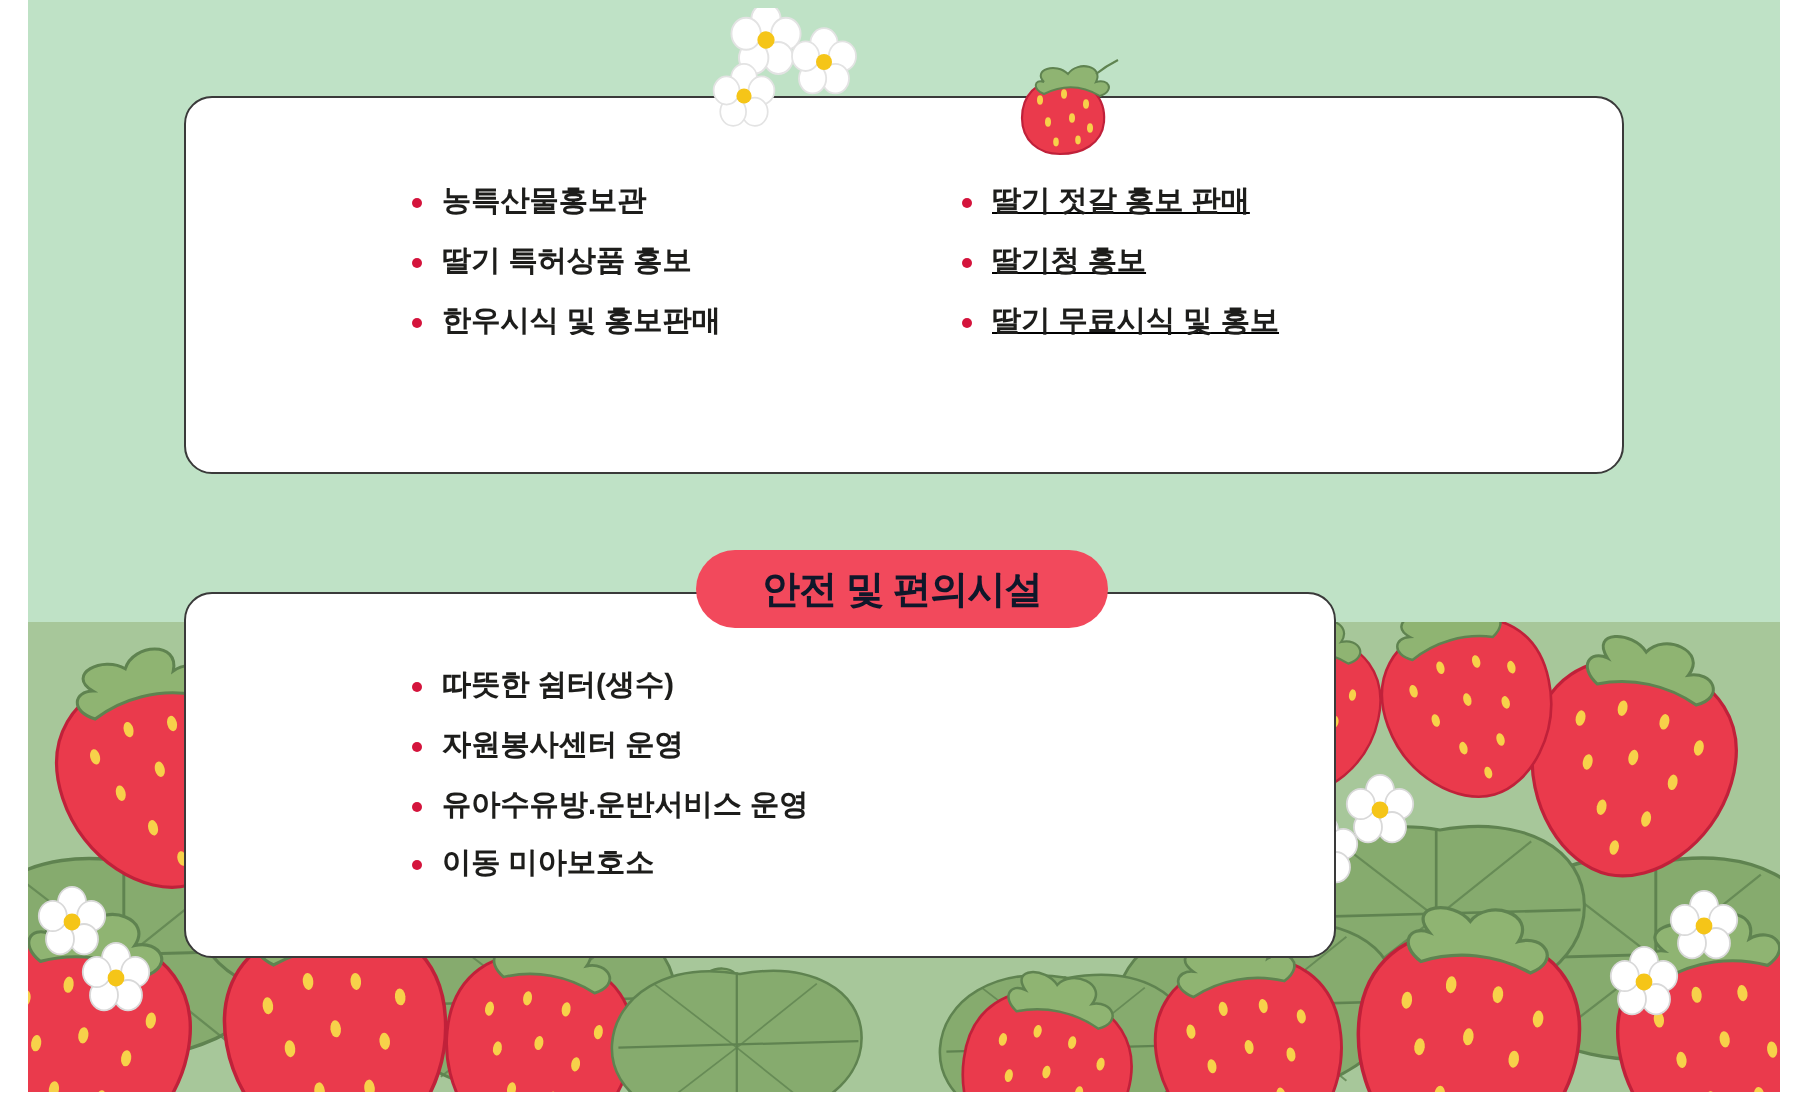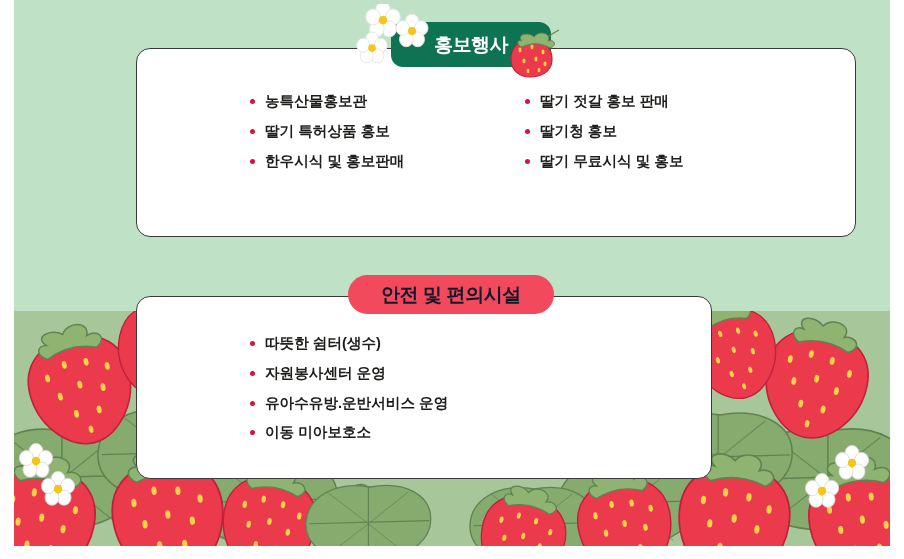--- a/index.html
+++ b/index.html
@@ -34,21 +34,20 @@
   }
   .field svg { display:block; width:100%; height:100%; }
 
   
   .card {
     position: absolute;
     background: #ffffff;
     border: 1.4px solid #3a3a3a;
     border-radius: 14px;
     box-sizing: border-box;
-    margin-left: 44px;
   }
   #card-promo {
     left: 78px;
     top: 48px;
     width: 720px;
     height: 189px;
   }
   #card-safety {
     left: 78px;
     top: 296px;
@@ -60,21 +59,21 @@
   .cols {
     position: absolute;
     left: 0; right: 0; top: 0; bottom: 0;
     display: flex;
   }
   .col {
     flex: 0 0 50%;
     box-sizing: border-box;
   }
   #card-promo .col-left  { padding: 44px 0 0 113px; }
-  #card-promo .col-right { padding: 44px 0 16px 29px; }
+  #card-promo .col-right { padding: 44px 0 16px 29px; text-decoration: underline; }
   #card-safety .col-left  { padding: 38px 0 0 113px; }
   #card-safety .col-right { padding: 38px 0 0 29px; }
 
   ul.bullets {
     list-style: none;
     margin: 0;
     padding: 0;
   }
   ul.bullets li {
     position: relative;
@@ -325,23 +324,20 @@
       <div class="col col-right">
         <ul class="bullets">
           <li>딸기 젓갈 홍보 판매</li>
           <li>딸기청 홍보</li>
           <li>딸기 무료시식 및 홍보</li>
         </ul>
       </div>
     </div>
   </div>
 
-  <div class="banner-green">
-    <span class="label">홍보행사</span>
-  </div>
 
   <div class="flowers-banner">
     <svg viewBox="0 0 96 62" xmlns="http://www.w3.org/2000/svg">
       <defs>
         <g id="bFlower">
           <g fill="#ffffff" stroke="#e3e3e3" stroke-width="0.9">
             <ellipse cx="0" cy="-9.5" rx="6.8" ry="7.4"></ellipse>
             <ellipse cx="9.2" cy="-2.9" rx="6.8" ry="7.4"></ellipse>
             <ellipse cx="5.7" cy="8.3" rx="6.8" ry="7.4"></ellipse>
             <ellipse cx="-5.7" cy="8.3" rx="6.8" ry="7.4"></ellipse>

